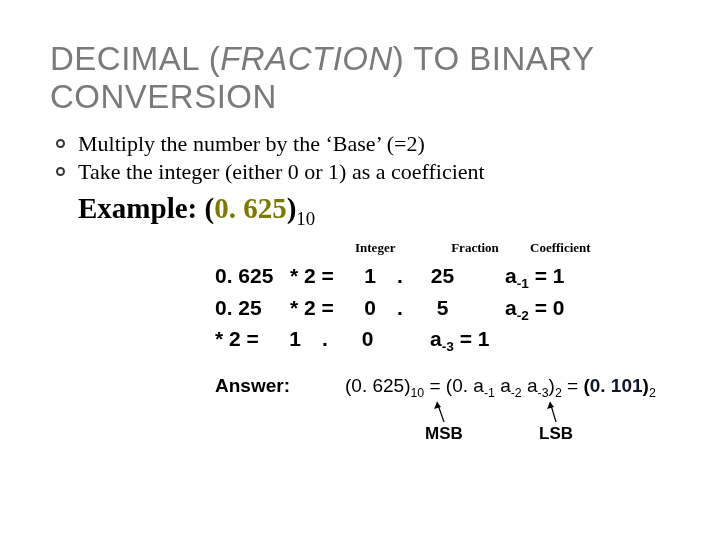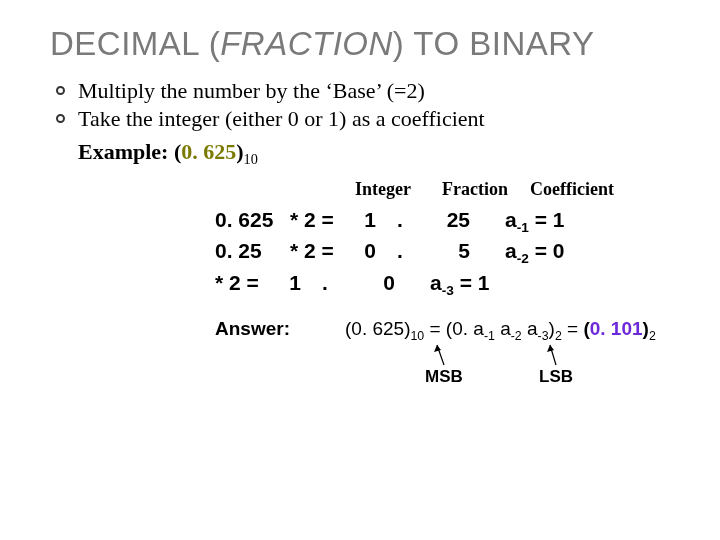--- a/index.html
+++ b/index.html
@@ -5,21 +5,21 @@
   html, body {
     margin: 0;
     padding: 0;
     width: 720px;
     height: 540px;
     background: #fff;
     font-family: Arial, Helvetica, sans-serif;
     color: #000;
   }
   .slide {
-    padding: 25px 50px 0 50px;
+    padding: 40px 50px 0 50px;
     box-sizing: border-box;
   }
   .title {
     font-size: 33px;
     color: #7a7a7a;
     letter-spacing: 0.5px;
     line-height: 1.15;
     margin-bottom: 14px;
   }
   .title .static { font-style: normal; }
@@ -42,36 +42,36 @@
     left: 0;
     top: 9px;
     width: 9px;
     height: 9px;
     border: 2px solid #333;
     border-radius: 50%;
     box-sizing: border-box;
   }
   .example-line {
     font-family: "Times New Roman", Times, serif;
-    font-size: 22px;
+    font-size: 29px;
     margin-left: 28px;
     margin-top: 2px;
   }
   .example-line b { font-weight: bold; }
   .olive { color: #7a7a00; font-weight: bold; }
   sub { font-size: 0.65em; vertical-align: sub; }
 
   .table-wrap {
     margin-top: 10px;
     margin-left: 165px;
   }
   .headers {
     font-family: "Times New Roman", Times, serif;
     font-weight: bold;
-    font-size: 18px;
+    font-size: 13px;
     display: flex;
   }
   .hd-int { width: 75px; margin-left: 140px; }
   .hd-frac { width: 90px; text-align: center; }
   .hd-coef { width: 110px; margin-left: 10px; }
 
   .data-rows {
     font-family: Arial, Helvetica, sans-serif;
     font-weight: bold;
     font-size: 21px;
@@ -79,21 +79,21 @@
   }
   .data-row {
     display: flex;
     align-items: baseline;
     line-height: 1.35;
   }
   .c-num   { width: 75px; }
   .c-op    { width: 65px; }
   .c-int   { width: 30px; text-align: center; }
   .c-dot   { width: 30px; text-align: center; }
-  .c-frac  { width: 55px; text-align: right; }
+  .c-frac  { width: 55px; text-align: center; }
   .c-coef  { width: 120px; text-align: left; margin-left: 35px; }
   .c-coef .sub { font-size: 0.65em; vertical-align: sub; }
 
   .answer-row {
     display: flex;
     align-items: flex-start;
     margin-top: 18px;
     font-family: Arial, Helvetica, sans-serif;
     font-size: 19px;
   }
@@ -122,20 +122,21 @@
   .msb { left: 204px; top: 0; text-align: center; width: 50px; }
   .lsb { left: 316px; top: 0; text-align: center; width: 50px; }
 </style>
 </head>
 <body>
 
 <div class="slide">
 
   <div class="title">
     <span class="static">DECIMAL (</span><span class="ital">FRACTION</span><span class="static">) TO BINARY</span><br>
+    <span class="static">CONVERSION</span>
   </div>
 
   <ul class="bullets">
     <li>Multiply the number by the ‘Base’ (=2)</li>
     <li>Take the integer (either 0 or 1) as a coefficient</li>
   </ul>
 
   <div class="example-line">
     <b>Example: (</b><span class="olive">0. 625</span><b>)</b><sub>10</sub>
   </div>
@@ -180,21 +181,21 @@
         <div class="c-coef">
           <span>a</span><span class="sub">-3</span><span> = 1</span>
         </div>
       </div>
 
     </div>
 
     <div class="answer-row">
       <div class="answer-label">Answer:</div>
       <div class="answer-expr">
-        <span>(0. 625)</span><sub>10</sub><span> = (0. a</span><sub>-1</sub><span> a</span><sub>-2</sub><span> a</span><sub>-3</sub><span>)</span><sub>2</sub><span> = </span><b>(</b><b class="olive" style="color:#6d28d9">0. 101</b><b>)</b><sub>2</sub>
+        <span>(0. 625)</span><sub>10</sub><span> = (0. a</span><sub>-1</sub><span> a</span><sub>-2</sub><span> a</span><sub>-3</sub><span>)</span><sub>2</sub><span> = </span><b>(</b><b class="olive" style="color:#0f172a">0. 101</b><b>)</b><sub>2</sub>
       </div>
     </div>
 
   </div>
 
   <div class="pointer-row">
     <div class="ptr lsb">
       <svg width="20" height="24">
         <line x1="10" y1="22" x2="4" y2="2" stroke="#000" stroke-width="1.2"></line>
         <polygon points="4,2 1,9 8,7" fill="#000"></polygon>

